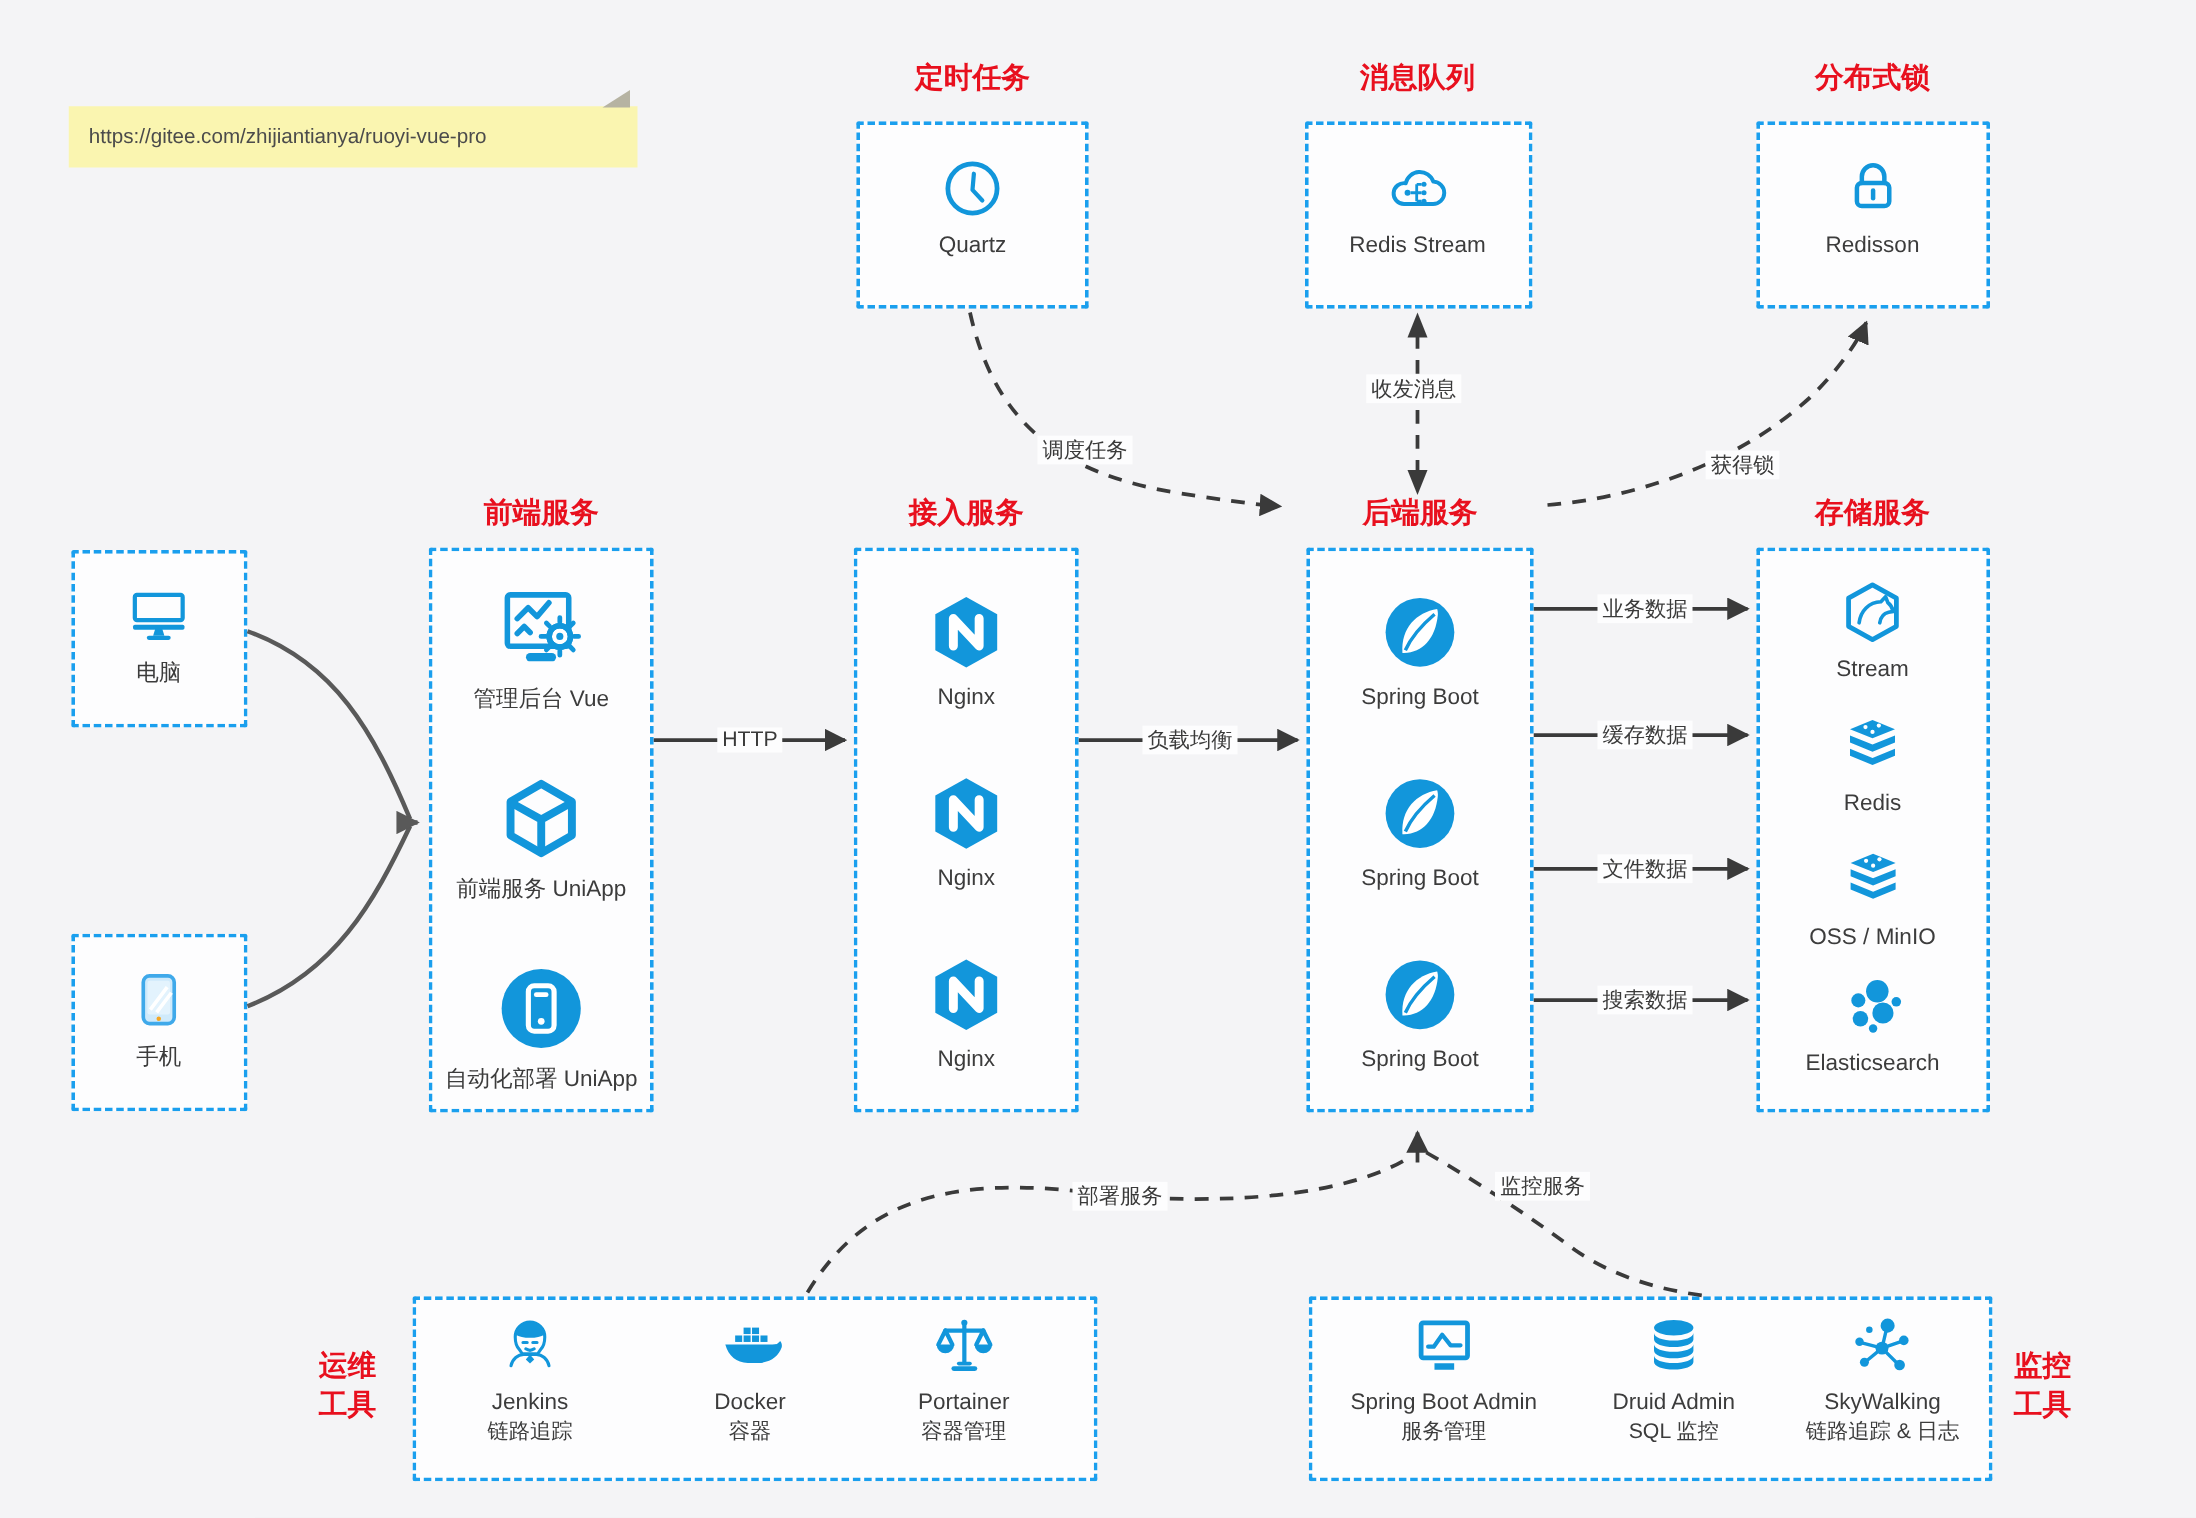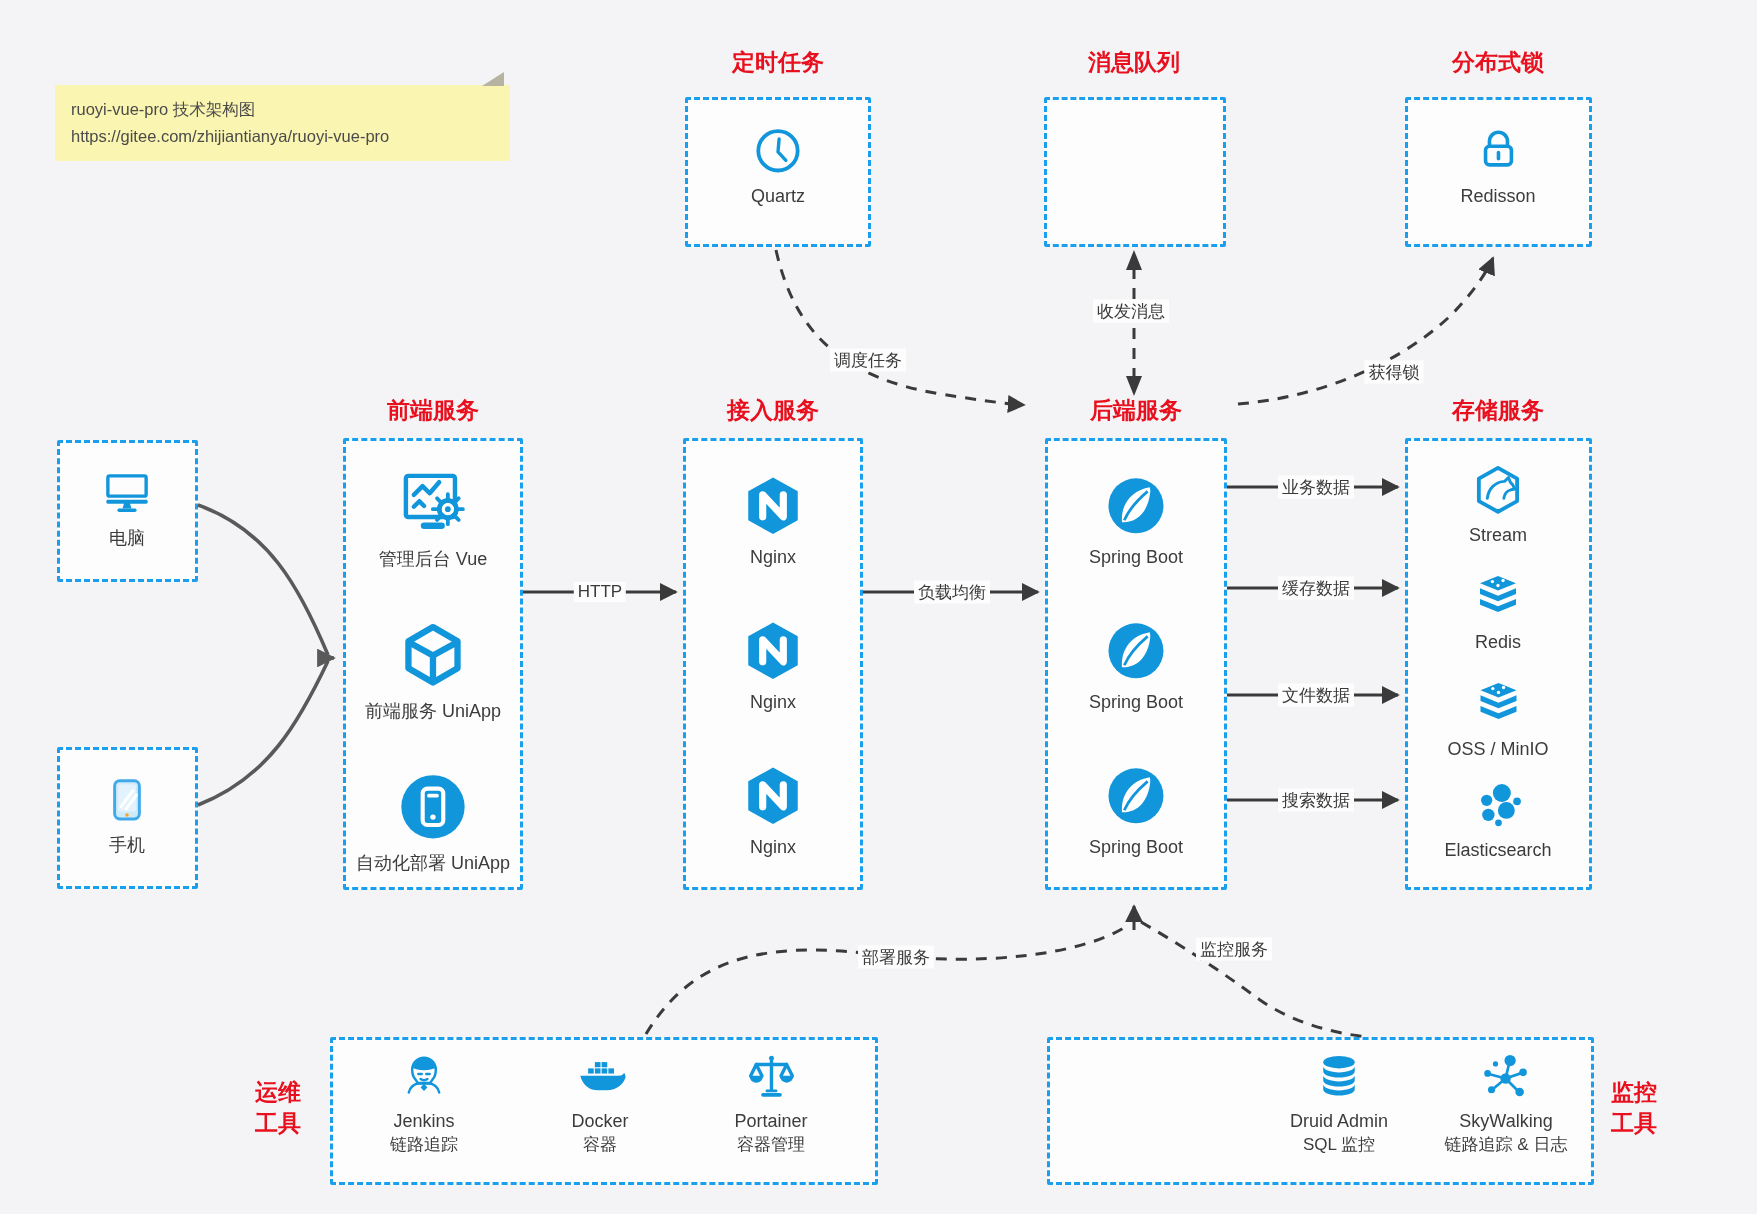--- a/index.html
+++ b/index.html
@@ -28,21 +28,20 @@
   .note-fold{position:absolute;right:6px;top:-13px;width:0;height:0;
         border-left:22px solid transparent;border-bottom:14px solid #b6b3a2;z-index:2;}
 </style>
 </head>
 <body>
 
 <div id="canvas">
 
   <div class="note">
     <div class="note-fold"></div>
-    <div>ruoyi-vue-pro 技术架构图</div>
     <div>https://gitee.com/zhijiantianya/ruoyi-vue-pro</div>
   </div>
 
   <div class="dbox" style="left:685px;top:97px;width:186px;height:150px"></div>
   <div class="dbox" style="left:1044px;top:97px;width:182px;height:150px"></div>
   <div class="dbox" style="left:1405px;top:97px;width:187px;height:150px"></div>
   <div class="dbox" style="left:57px;top:440px;width:141px;height:142px"></div>
   <div class="dbox" style="left:57px;top:747px;width:141px;height:142px"></div>
   <div class="dbox" style="left:343px;top:438px;width:180px;height:452px"></div>
   <div class="dbox" style="left:683px;top:438px;width:180px;height:452px"></div>
@@ -104,20 +103,33 @@
   <div class="node sm" style="left:778px;top:166px">
     <span class="ic">
       <svg viewBox="0 0 48 48">
           <circle cx="24" cy="24" r="17.5" fill="none" stroke="#1296db" stroke-width="3.4"></circle>
           <path d="M25 13.5 L24 25 L31 32.5" fill="none" stroke="#1296db" stroke-width="3" stroke-linecap="round" stroke-linejoin="round"></path>
         </svg>
     </span>
     <span class="nl">Quartz</span>
   </div>
 
+  <div class="node sm" style="left:1134px;top:166px">
+    <span class="ic">
+      <svg viewBox="0 0 48 48">
+          <path d="M14 35 a7.4 7.4 0 1 1 1.2 -14.7 a10.2 10.2 0 0 1 19.6 -1.2 A7.6 7.6 0 0 1 34.5 35 Z" fill="none" stroke="#1296db" stroke-width="2.8" stroke-linejoin="round"></path>
+          <circle cx="16.5" cy="27" r="2.1" fill="#1296db"></circle>
+          <path d="M18.6 27 H23 M23 21 V33 M23 21 H26.5 M23 27 H26.5 M23 33 H26.5" stroke="#1296db" stroke-width="2" fill="none"></path>
+          <circle cx="28.2" cy="21" r="1.8" fill="#1296db"></circle>
+          <circle cx="28.2" cy="27" r="1.8" fill="#1296db"></circle>
+          <circle cx="28.2" cy="33" r="1.8" fill="#1296db"></circle>
+        </svg>
+    </span>
+    <span class="nl">Redis Stream</span>
+  </div>
 
   <div class="node sm" style="left:1498px;top:166px">
     <span class="ic">
       <svg viewBox="0 0 48 48" fill="none" stroke="#1296db" stroke-width="3.2" stroke-linecap="round" stroke-linejoin="round">
           <path d="M16 20 v-4.5 a8 8 0 0 1 16 0 V20"></path>
           <rect x="12.5" y="20" width="23" height="16.5" rx="3.5"></rect>
           <path d="M24 25.5 v5.5"></path>
         </svg>
     </span>
     <span class="nl">Redisson</span>
@@ -347,20 +359,31 @@
           <path d="M37.5 13.5 L32.5 23.5 M37.5 13.5 L42.5 23.5"></path>
           <path d="M31.3 23.5 a6.2 6.2 0 0 0 12.4 0 z" fill="#1296db" stroke="none"></path>
           <path d="M20 37 h8" stroke-width="2.6"></path>
           <path d="M16.5 40.5 h15" stroke-width="3.4"></path>
         </svg>
     </span>
     <span class="nl">Portainer</span>
     <span class="nl sub">容器管理</span>
   </div>
 
+  <div class="node sm" style="left:1155px;top:1103px">
+    <span class="ic">
+      <svg viewBox="0 0 48 48" fill="none" stroke="#1296db" stroke-width="3.4" stroke-linejoin="round">
+          <rect x="7.5" y="8" width="33" height="25" rx="1.5"></rect>
+          <path d="M12.5 25 H16.5 L22.5 16.5 L28.5 24 H35.5" stroke-width="3" stroke-linecap="round"></path>
+          <path d="M17 39 h14" stroke-width="4.6" stroke-linecap="butt"></path>
+        </svg>
+    </span>
+    <span class="nl">Spring Boot Admin</span>
+    <span class="nl sub">服务管理</span>
+  </div>
 
   <div class="node sm" style="left:1339px;top:1103px">
     <span class="ic">
       <svg viewBox="0 0 48 48" fill="#1296db">
           <ellipse cx="24" cy="11.5" rx="14" ry="5.5"></ellipse>
           <path d="M10 15.2 c0 3 6.3 5.4 14 5.4 s14 -2.4 14 -5.4 v4.6 c0 3 -6.3 5.4 -14 5.4 s-14 -2.4 -14 -5.4 z"></path>
           <path d="M10 23.2 c0 3 6.3 5.4 14 5.4 s14 -2.4 14 -5.4 v4.6 c0 3 -6.3 5.4 -14 5.4 s-14 -2.4 -14 -5.4 z"></path>
           <path d="M10 31.2 c0 3 6.3 5.4 14 5.4 s14 -2.4 14 -5.4 v4.6 c0 3 -6.3 5.4 -14 5.4 s-14 -2.4 -14 -5.4 z"></path>
         </svg>
     </span>

